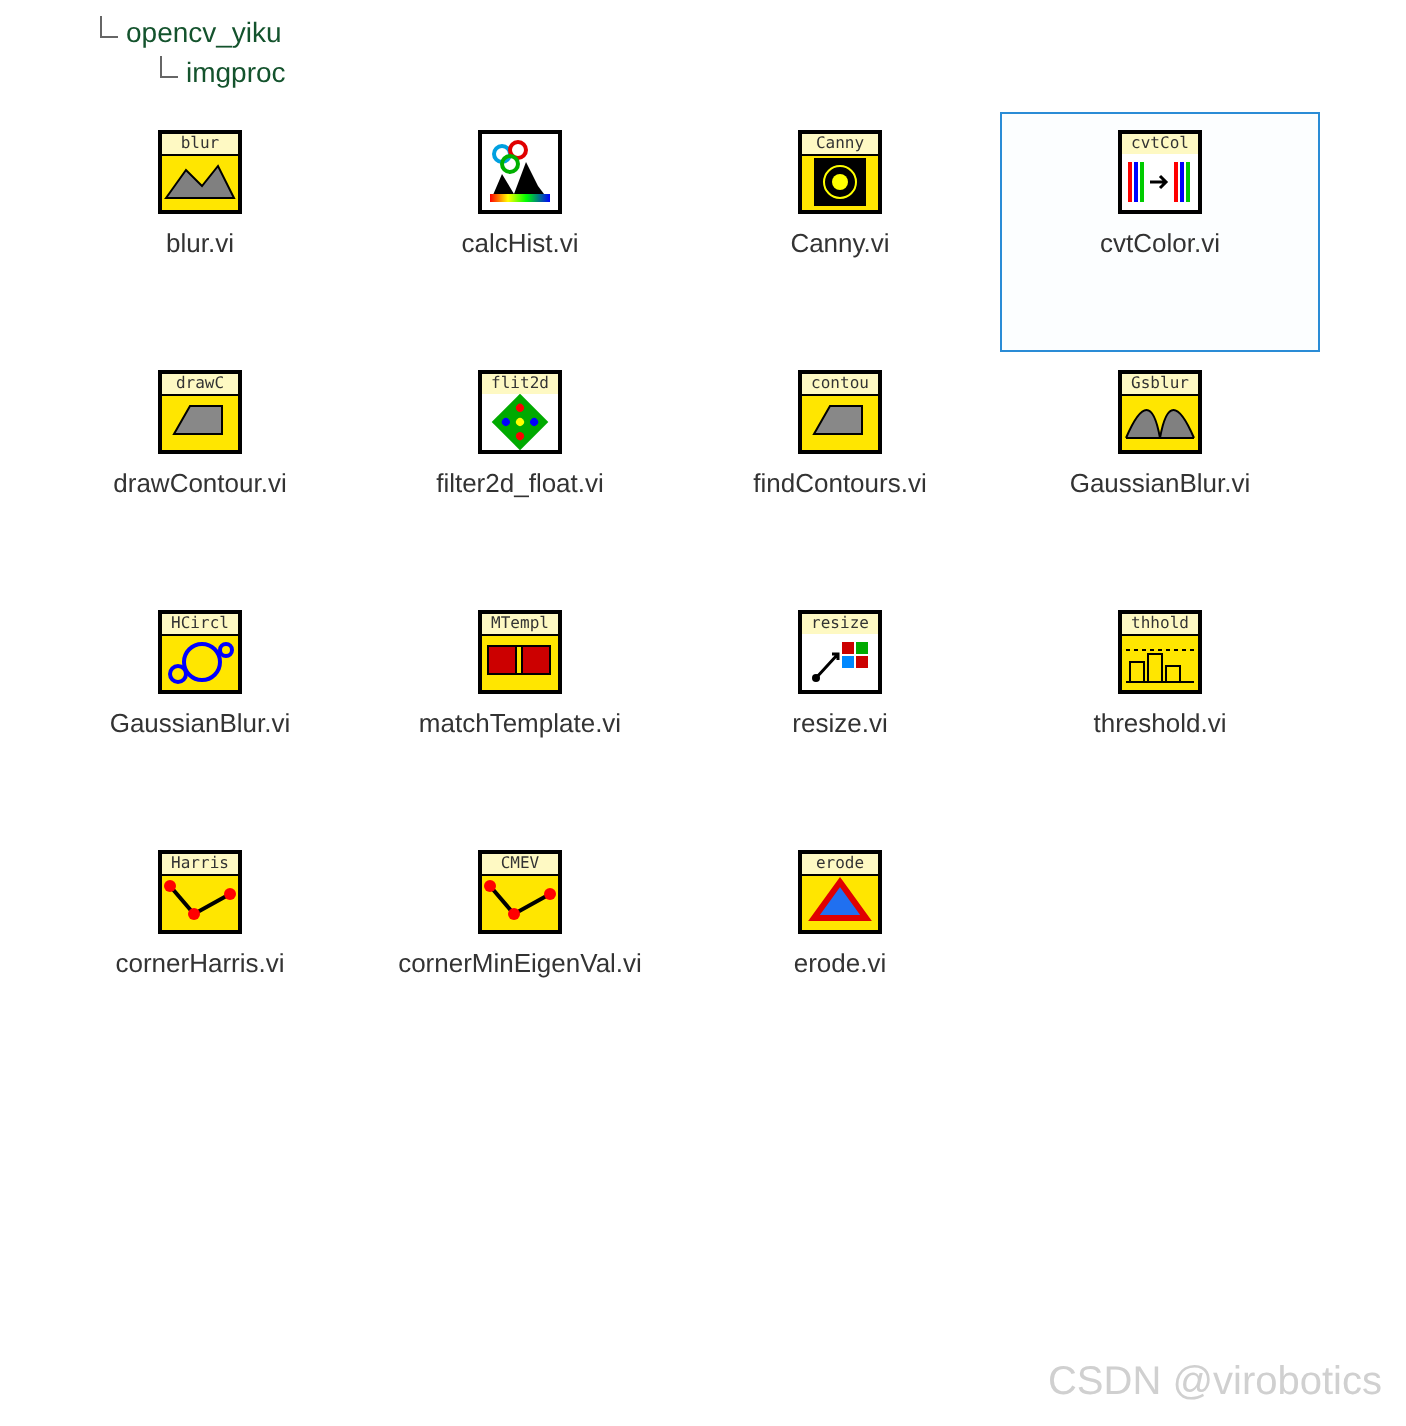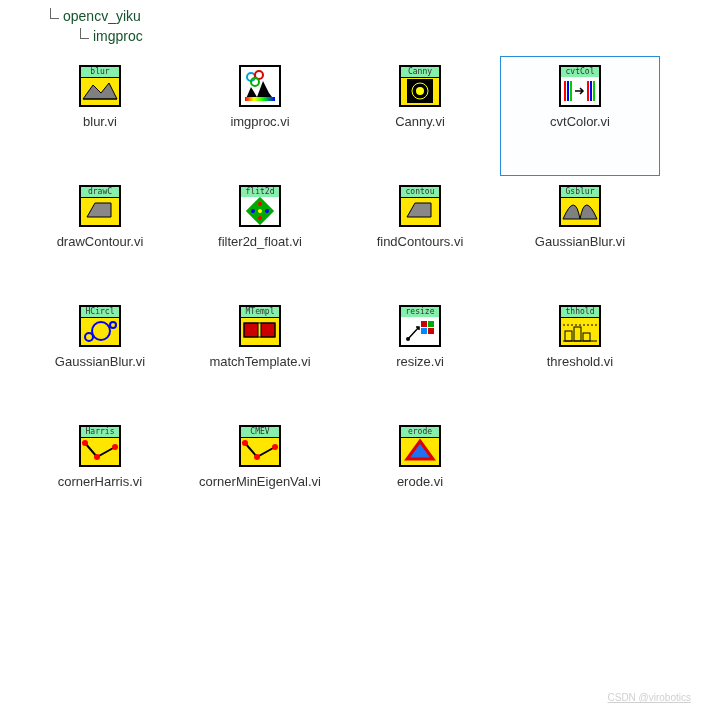--- a/index.html
+++ b/index.html
@@ -62,44 +62,43 @@
     box-sizing: border-box;
   }
   .vi-icon.white { background: #ffffff; }
   .vi-title {
     position: absolute;
     top: 0; left: 0; right: 0;
     height: 10px;
     font-size: 8px;
     line-height: 9px;
     text-align: center;
-    background: #86efac;
+    background: #fef9c3;
     border-bottom: 1px solid #000;
     overflow: hidden;
     letter-spacing: 0;
     font-family: monospace;
   }
   .vi-body {
     position: absolute;
     top: 10px; bottom: 0; left: 0; right: 0;
   }
   .label {
     max-width: 150px;
     word-break: break-word;
     line-height: 17px;
   }
   .watermark {
     position: absolute;
     right: 12px;
     bottom: 10px;
     color: #d0d0d0;
-    font-size: 10px;
+    font-size: 20px;
     font-family: sans-serif;
     pointer-events: none;
-    text-decoration: underline;
   }
 </style>
 </head>
 <body>
 
 <div class="breadcrumbs">
   <div class="bc-line"><span class="bc-angle"></span><span>opencv_yiku</span></div>
   <div class="bc-line bc-l2"><span class="bc-angle"></span><span>imgproc</span></div>
 </div>
 
@@ -129,21 +128,21 @@
                 <linearGradient id="g">
                   <stop offset="0" stop-color="#f00"></stop>
                   <stop offset="0.3" stop-color="#ff0"></stop>
                   <stop offset="0.6" stop-color="#0f0"></stop>
                   <stop offset="1" stop-color="#00f"></stop>
                 </linearGradient>
               </defs>
             </svg></div>
         </div>
       </div>
-      <div class="label">imgproc.vi</div>
+      <div class="label">calcHist.vi</div>
     </div>
     <div class="item">
       <div class="vi-icon">
         <div class="vi-title">Canny</div>
         <div class="vi-body" style="">
           <svg viewBox="0 0 38 28" width="100%" height="100%" style="display:block">
             <rect x="6" y="2" width="26" height="24" fill="#000"></rect>
             <circle cx="19" cy="14" r="8" fill="none" stroke="#ff0" stroke-width="1"></circle>
             <circle cx="19" cy="14" r="4" fill="#ff0"></circle>
           </svg>

